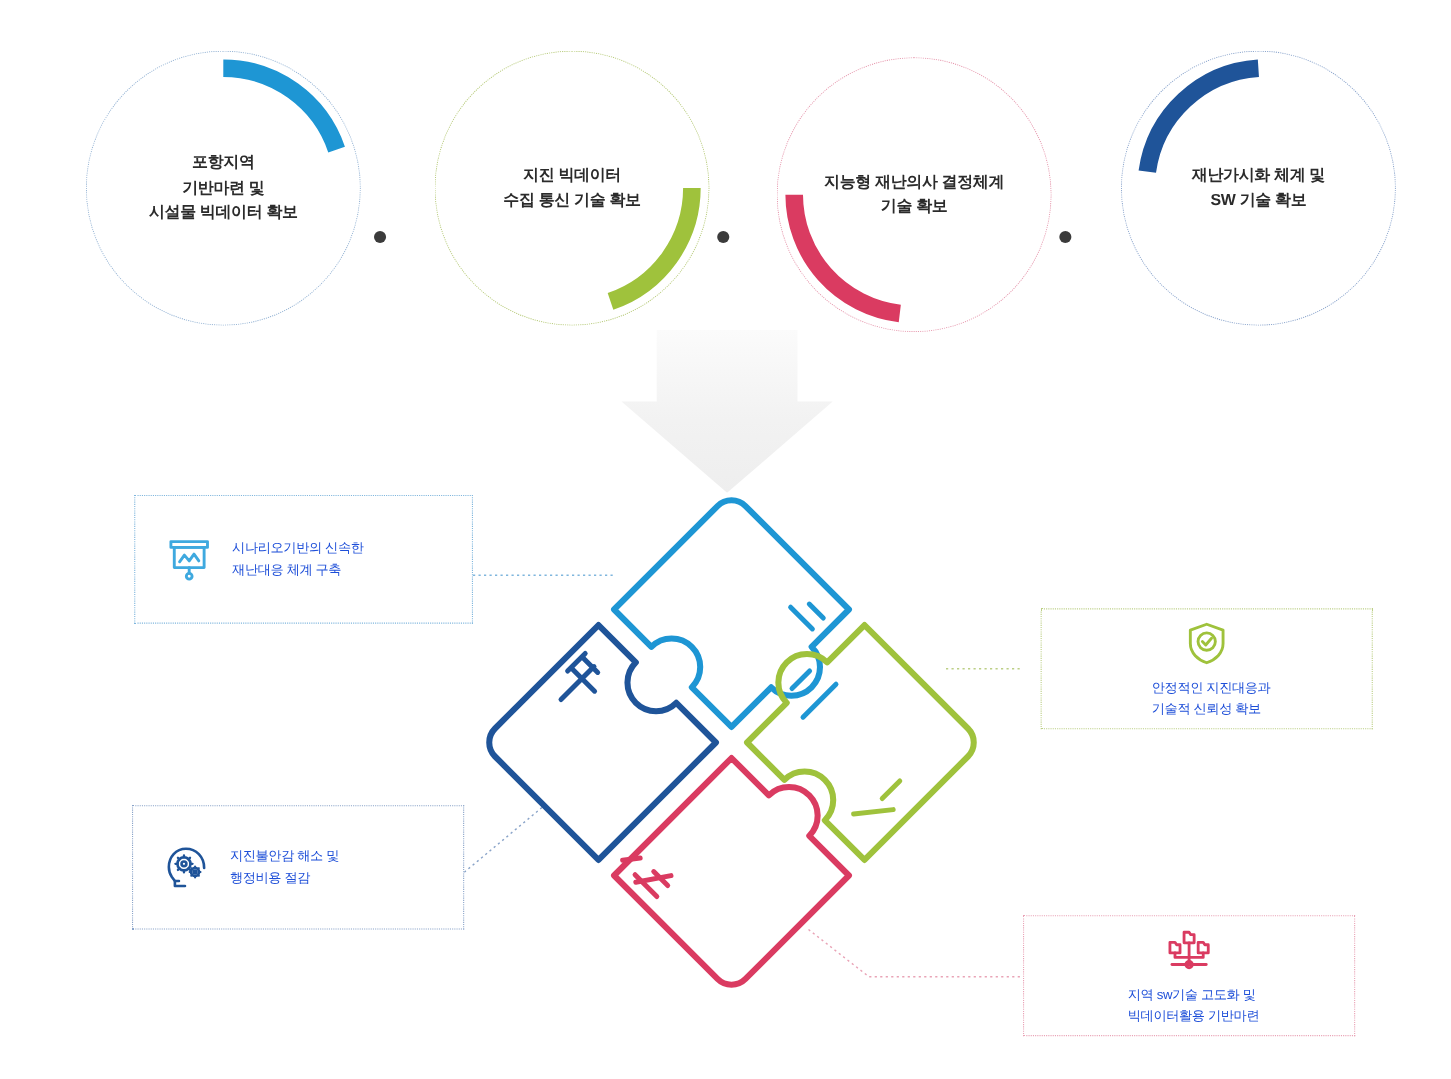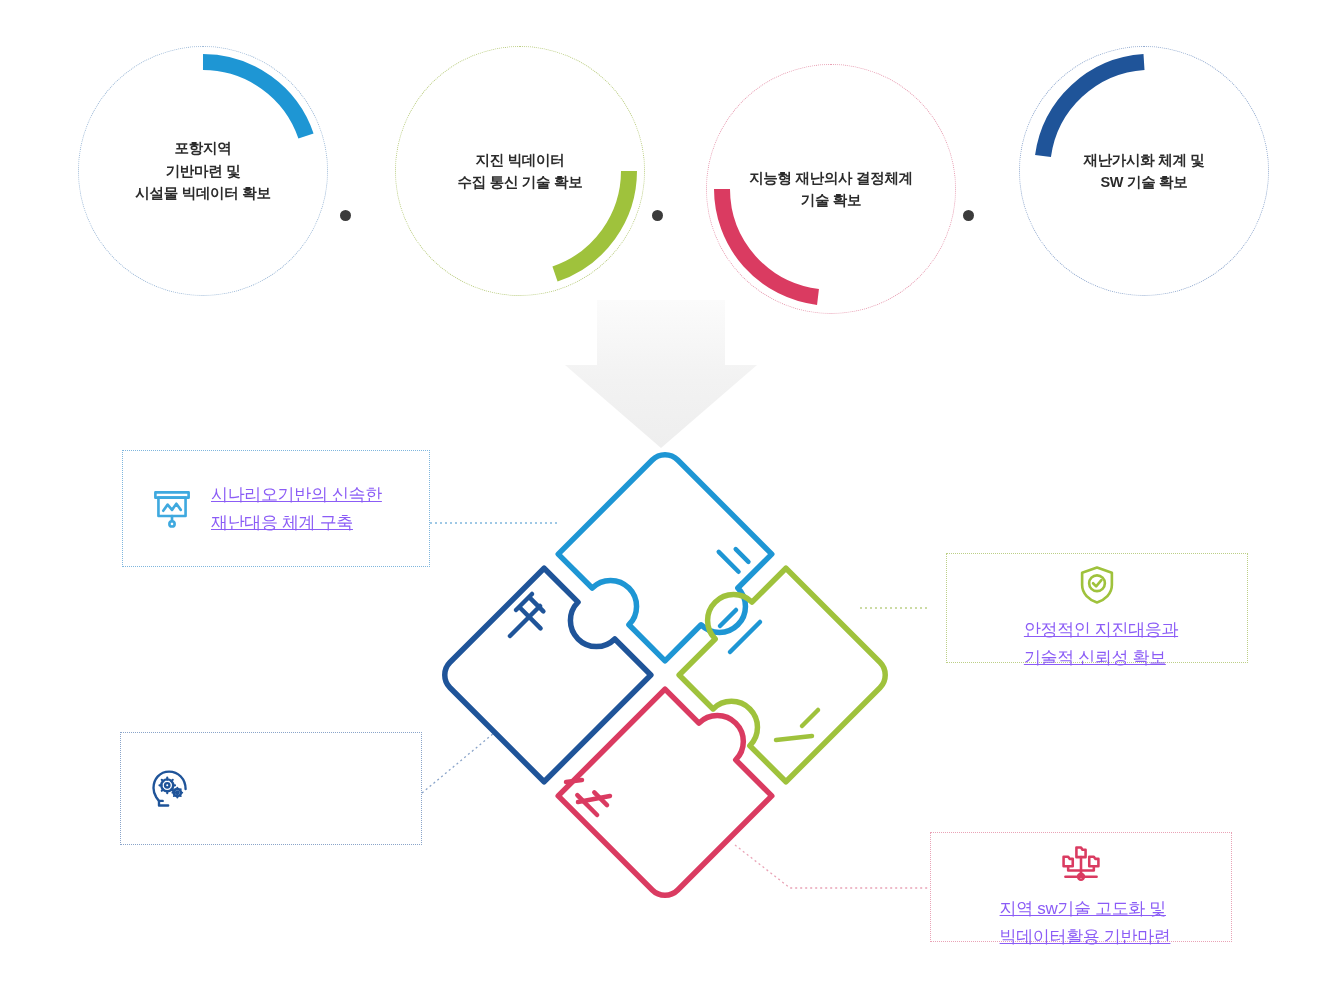--- a/index.html
+++ b/index.html
@@ -46,23 +46,22 @@
 
   
   .card{
     position:absolute;box-sizing:border-box;
     background:#ffffff;
     display:flex;align-items:center;
     padding:0 18px;
   }
   .card-icon{width:62px;flex:0 0 62px;display:flex;align-items:center;justify-content:center;}
   .card-text{
-    margin-left:8px;font-size:17px;line-height:1.62;color:#8b5cf6;
+    margin-left:8px;font-size:12px;line-height:1.62;color:#1d4ed8;
     letter-spacing:-.35px;
-    text-decoration:underline;
   }
   .card-text span{display:block;white-space:nowrap;}
 
   .card.blue   {border:1px dotted #7fb6dd;}
   .card.green  {border:1px dotted #bccf86;}
   .card.navy   {border:1px dotted #8aa4c9;}
   .card.crimson{border:1px dotted #e9a3b6;}
 
   #card-scenario {left:122px; top:450px; width:308px; height:117px;}
   #card-stability{left:946px; top:553px; width:302px; height:110px;flex-direction:column;}
@@ -96,21 +95,21 @@
         <path d="M 234 125 A 109 109 0 0 1 160 228" fill="none" stroke="#9FC23C" stroke-width="16" stroke-linecap="butt"></path>
       </svg>
       <div class="circle-label">
         <span>지진 빅데이터</span>
         <span>수집 통신 기술 확보</span>
       </div>
     </div>
 
     <div class="dot-sep" style="left:652px;"></div>
 
-    <div class="circle-node c3" style="left:706px;top:18px;">
+    <div class="circle-node c3" style="left:706px;top:6px;">
       <div class="circle-ring"></div>
       <svg class="circle-arc" viewBox="0 0 250 250">
         <path d="M 16 125 A 109 109 0 0 0 112 233" fill="none" stroke="#DA3B61" stroke-width="16" stroke-linecap="butt"></path>
       </svg>
       <div class="circle-label">
         <span>지능형 재난의사 결정체계</span>
         <span>기술 확보</span>
       </div>
     </div>
 
@@ -259,20 +258,24 @@
                    M 15 14 L 16.6 15.6 M 25.4 24.4 L 27 26 M 27 14 L 25.4 15.6 M 16.6 24.4 L 15 26" stroke-width="2.3"></path>
         </g>
         <g>
           <circle cx="32" cy="28" r="4"></circle>
           <circle cx="32" cy="28" r="1.4"></circle>
           <path d="M 32 22.6 L 32 24.2 M 32 31.8 L 32 33.4 M 26.6 28 L 28.2 28 M 35.8 28 L 37.4 28
                    M 28.2 24.2 L 29.4 25.4 M 34.6 30.6 L 35.8 31.8 M 35.8 24.2 L 34.6 25.4 M 29.4 30.6 L 28.2 31.8" stroke-width="2"></path>
         </g>
       </svg>
     </div>
+    <div class="card-text">
+      <span>지진불안감 해소 및</span>
+      <span>행정비용 절감</span>
+    </div>
   </div>
 
   <div id="card-swtech" class="card crimson">
     <div class="card-icon">
       <svg width="44" height="44" viewBox="0 0 48 48" fill="none" stroke="#DA3B61" stroke-width="2.8" stroke-linecap="round" stroke-linejoin="round">
 
         <path d="M 19 6 L 24 6 L 25.6 8.4 L 29 8.4 L 29 16.5 L 19 16.5 Z"></path>
 
         <path d="M 5 16 L 10 16 L 11.6 18.4 L 15 18.4 L 15 26.5 L 5 26.5 Z"></path>
 

